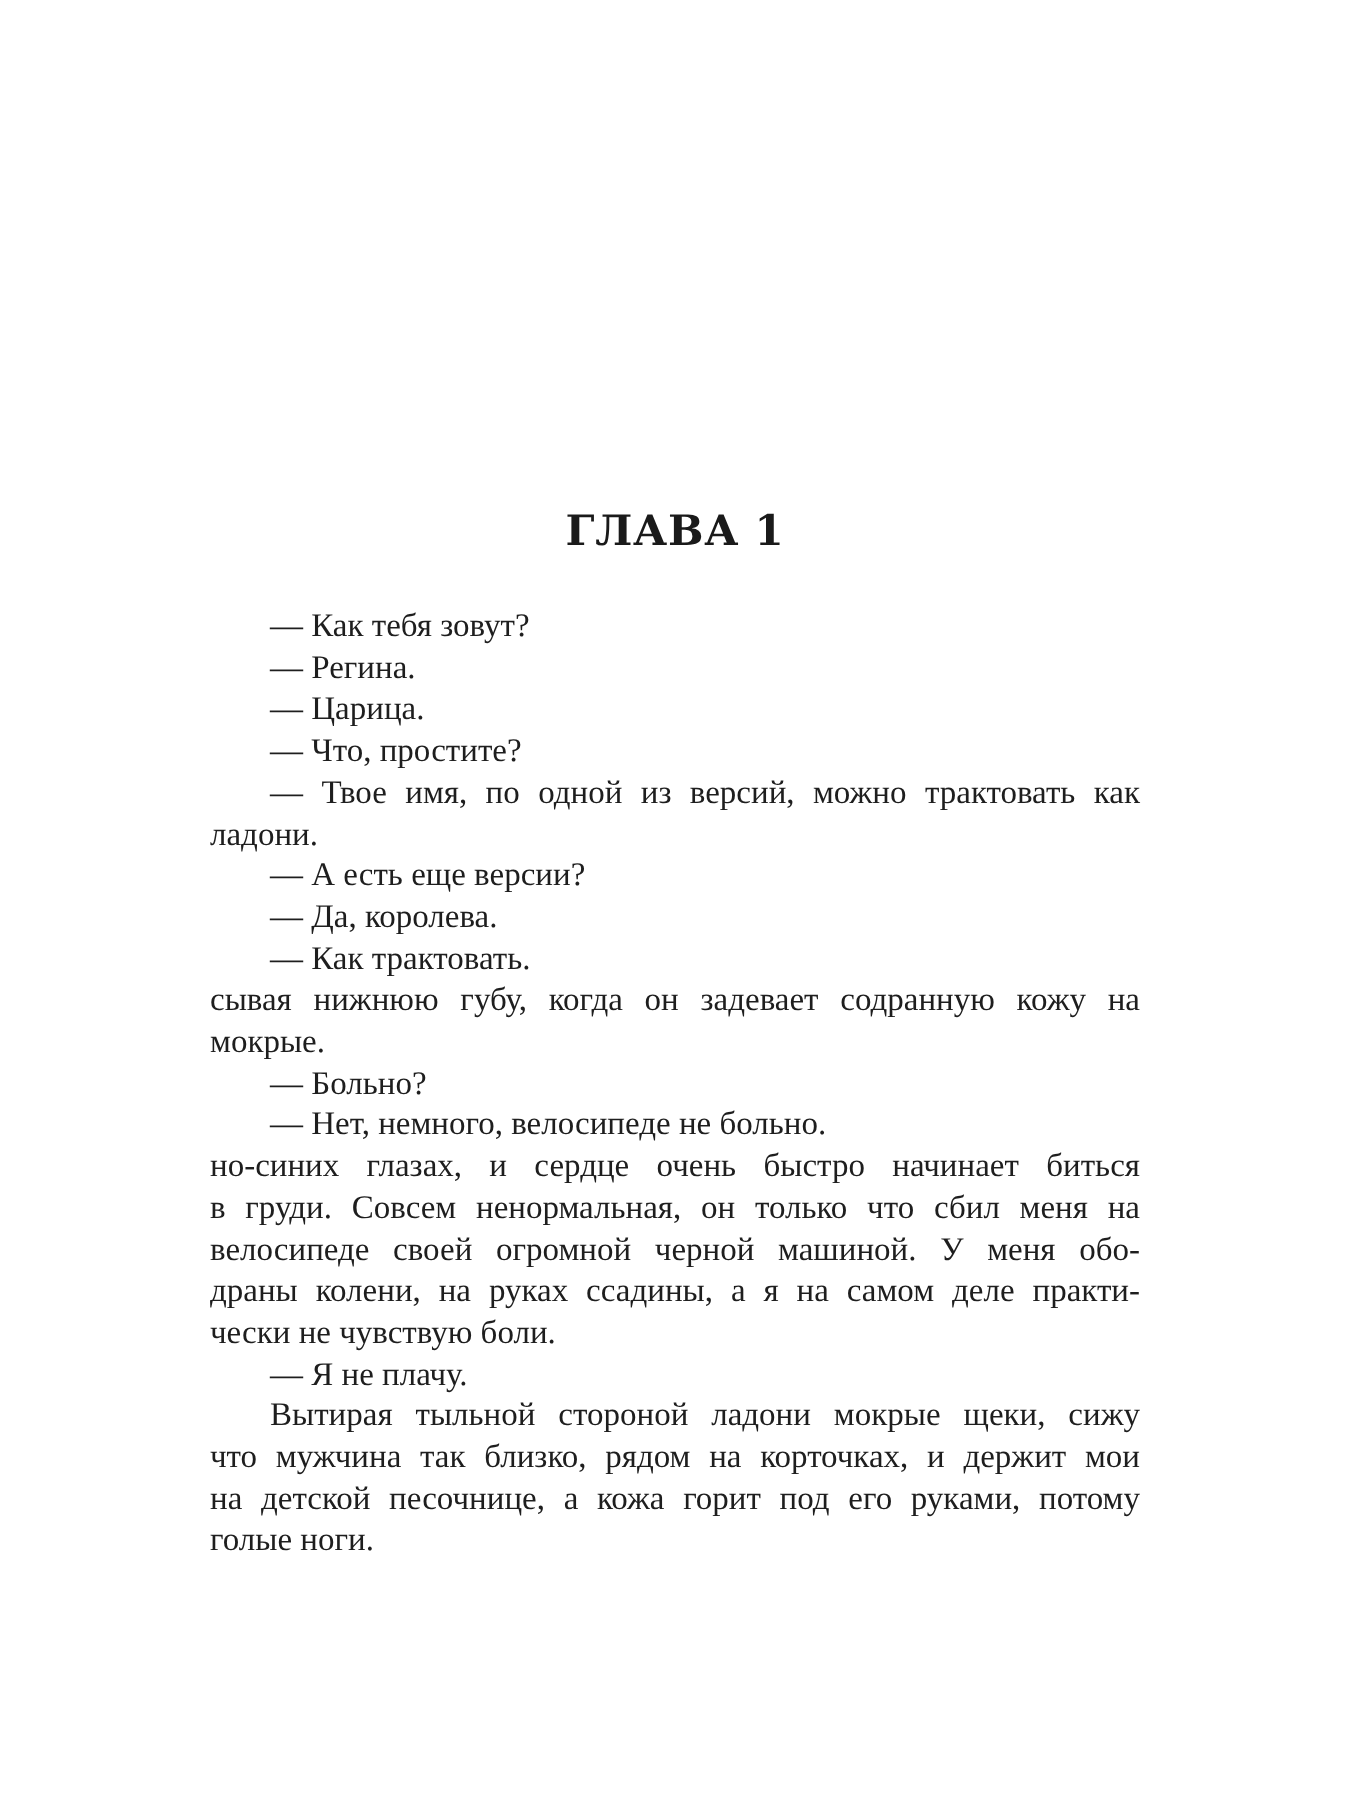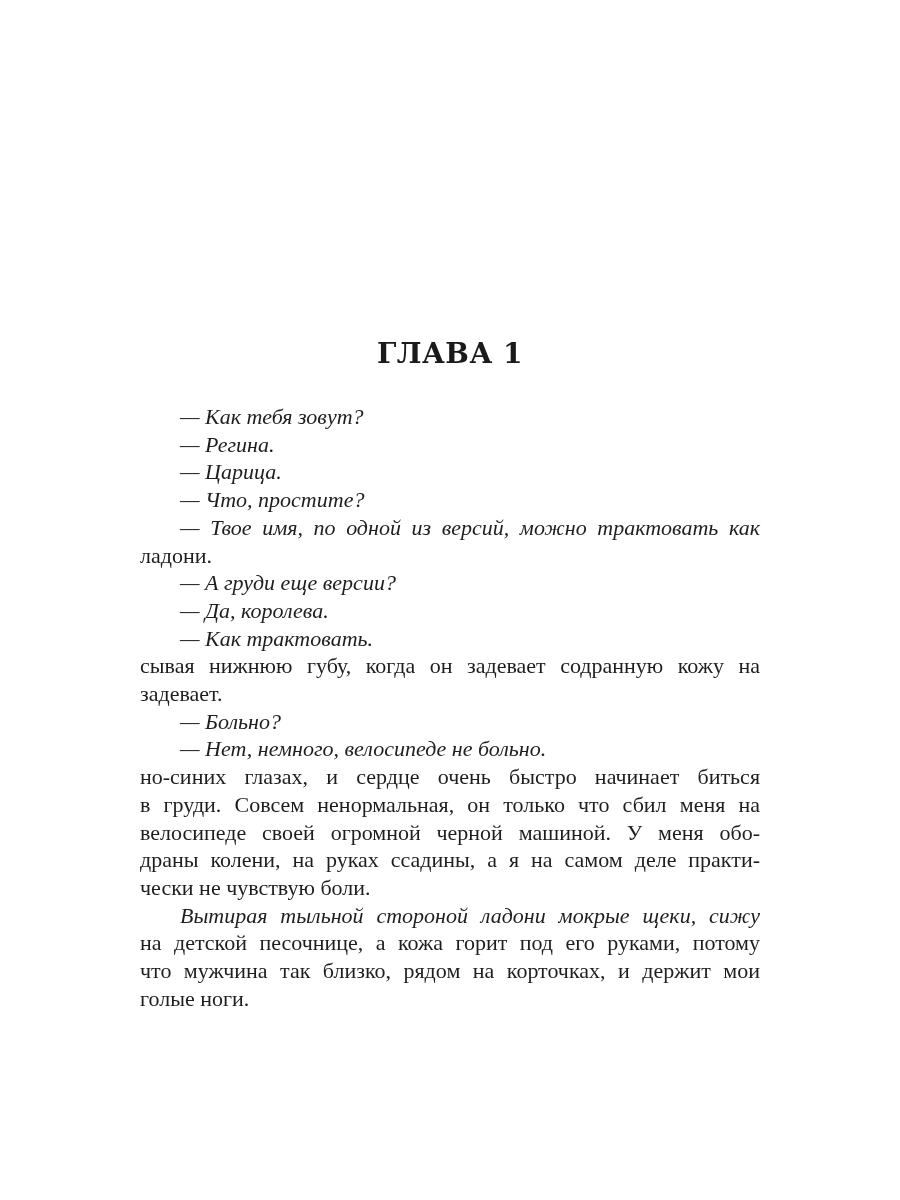--- a/index.html
+++ b/index.html
@@ -38,49 +38,49 @@
     line-height: 27.7px;
     color: #1e1e1e;
   }
   .line {
     min-height: 27.7px;
     text-align: left;
     white-space: normal;
   }
   .line.indent {
     text-indent: 40px;
-    font-style: italic;
   }
   .line.stretch {
     text-align: justify;
     text-align-last: justify;
   }
 </style>
 </head>
 <body>
 
 <div class="page">
   <div class="chapter-heading">ГЛАВА 1</div>
   <div class="body-text">
       <div class="line indent">— Как тебя зовут?</div>
       <div class="line indent">— Регина.</div>
       <div class="line indent">— Царица.</div>
       <div class="line indent">— Что, простите?</div>
       <div class="line indent stretch">— Твое имя, по одной из версий, можно трактовать как</div>
       <div class="line">ладони.</div>
-      <div class="line indent">— А груди еще версии?</div>
+      <div class="line indent">— А есть еще версии?</div>
       <div class="line indent">— Да, королева.</div>
       <div class="line indent">— Как трактовать.</div>
       <div class="line stretch">сывая нижнюю губу, когда он задевает содранную кожу на</div>
-      <div class="line">задевает.</div>
+      <div class="line">мокрые.</div>
       <div class="line indent">— Больно?</div>
       <div class="line indent">— Нет, немного, велосипеде не больно.</div>
       <div class="line stretch">но-синих глазах, и сердце очень быстро начинает биться</div>
       <div class="line stretch">в груди. Совсем ненормальная, он только что сбил меня на</div>
       <div class="line stretch">велосипеде своей огромной черной машиной. У меня обо-</div>
       <div class="line stretch">драны колени, на руках ссадины, а я на самом деле практи-</div>
       <div class="line">чески не чувствую боли.</div>
+      <div class="line indent">— Я не плачу.</div>
       <div class="line indent stretch">Вытирая тыльной стороной ладони мокрые щеки, сижу</div>
+      <div class="line stretch">что мужчина так близко, рядом на корточках, и держит мои</div>
       <div class="line stretch">на детской песочнице, а кожа горит под его руками, потому</div>
-      <div class="line stretch">что мужчина так близко, рядом на корточках, и держит мои</div>
       <div class="line">голые ноги.</div>
     </div>
 </div>
 
 </body></html>

